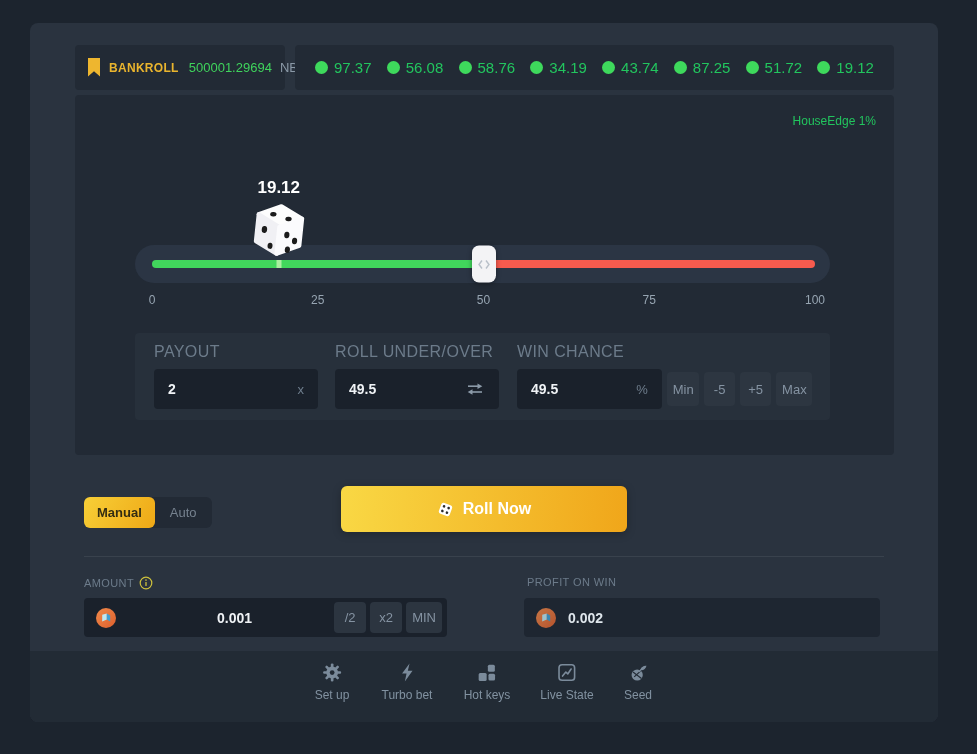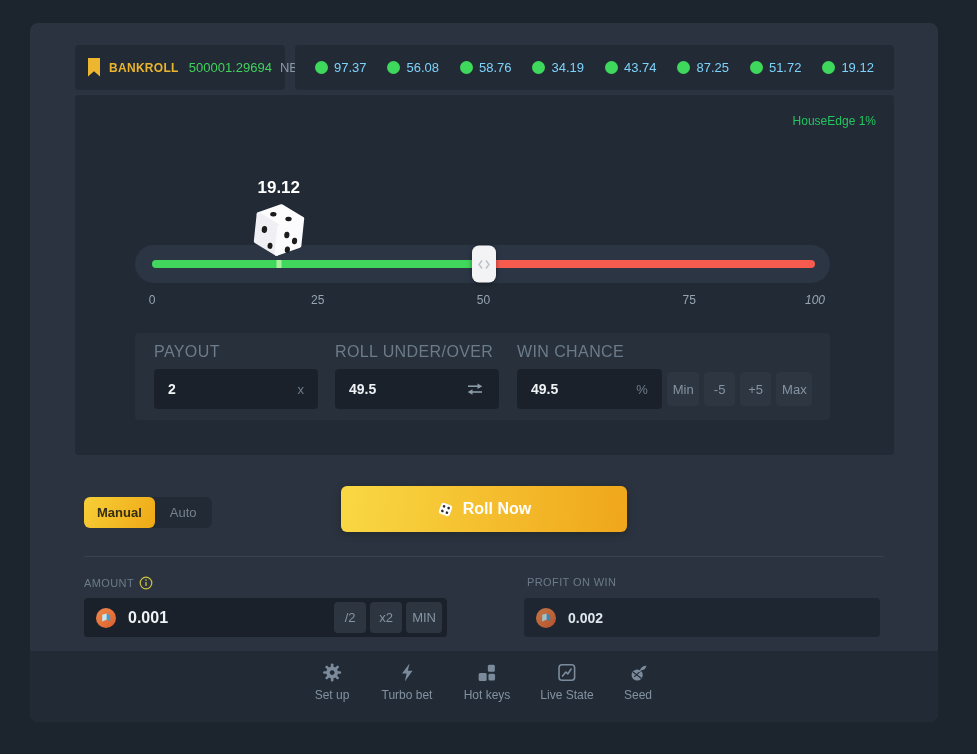--- a/index.html
+++ b/index.html
@@ -28,21 +28,21 @@
   .bankroll-currency { color: #8b99a7; font-size: 13px; }
   .rolls-panel {
     position: absolute; left: 265px; top: 22px;
     width: 599px; height: 45px;
     background: #222a35; border-radius: 4px;
     display: flex; align-items: center; justify-content: space-between;
     padding: 0 20px;
   }
   .roll-item { display: flex; align-items: center; gap: 6px; }
   .roll-dot { width: 13px; height: 13px; border-radius: 50%; background: #3ed95c; }
-  .roll-val { color: #7dd3fc; font-size: 13px; }
+  .roll-val { color: #22c55e; font-size: 15px; }
   
   .game-panel {
     position: absolute; left: 45px; top: 72px;
     width: 819px; height: 360px;
     background: #222a35; border-radius: 4px;
   }
   .house-edge { position: absolute; top: 19px; right: 18px; color: #22c55e; font-size: 12px; }
   .slider-pill {
     position: absolute; left: 60px; top: 150px;
     width: 695px; height: 38px;
@@ -134,22 +134,22 @@
     position: absolute; color: #6c7b8a; font-size: 11px; letter-spacing: .4px;
     text-transform: uppercase; display: flex; align-items: center; gap: 5px;
   }
   .amount-field {
     position: absolute; left: 54px; top: 575px; width: 363px; height: 39px;
     background: #1a212b; border-radius: 4px;
     display: flex; align-items: center; gap: 4px; padding: 0 5px 0 12px;
   }
   .amount-field input {
     background: transparent; border: none; outline: none;
-    color: #f0f3f6; font-size: 16px; font-weight: bold; font-family: inherit;
-    flex: 1; min-width: 0; margin-left: 8px;
+    color: #f0f3f6; font-size: 14px; font-weight: bold; font-family: inherit;
+    flex: 1; min-width: 0; margin-left: 19px; text-align: center;
   }
   .amount-field .sm-btn { height: 31px; min-width: 32px; background: #2c3540; }
   .profit-field {
     position: absolute; left: 494px; top: 575px; width: 356px; height: 39px;
     background: #1e2631; border-radius: 4px;
     display: flex; align-items: center; padding: 0 12px;
   }
   .profit-field .val { color: #dfe6ec; font-size: 14px; font-weight: bold; margin-left: 12px; }
   
   .footer {
@@ -251,22 +251,22 @@
               <polyline points="1,1 4,5 1,9" fill="none" stroke="#b9c0c9" stroke-width="1.4"></polyline>
             </svg>
         </div>
       </div>
     </div>
 
     <div class="scale">
       <span class="scale-label" style="left: 0%;">0</span>
       <span class="scale-label" style="left: 25%;">25</span>
       <span class="scale-label" style="left: 50%;">50</span>
-      <span class="scale-label" style="left: 75%; margin-left: 40px;">75</span>
-      <span class="scale-label" style="left: 100%; font-style: italic;">100</span>
+      <span class="scale-label" style="left: 75%;">75</span>
+      <span class="scale-label" style="left: 100%;">100</span>
     </div>
 
     <div class="controls-panel">
 
       <div class="ctrl-group" style="left:19px; width:164px;">
         <div class="ctrl-label">PAYOUT</div>
         <div class="field">
           <input type="text" value="2" style="">
           <span class="suffix">x</span>
         </div>

